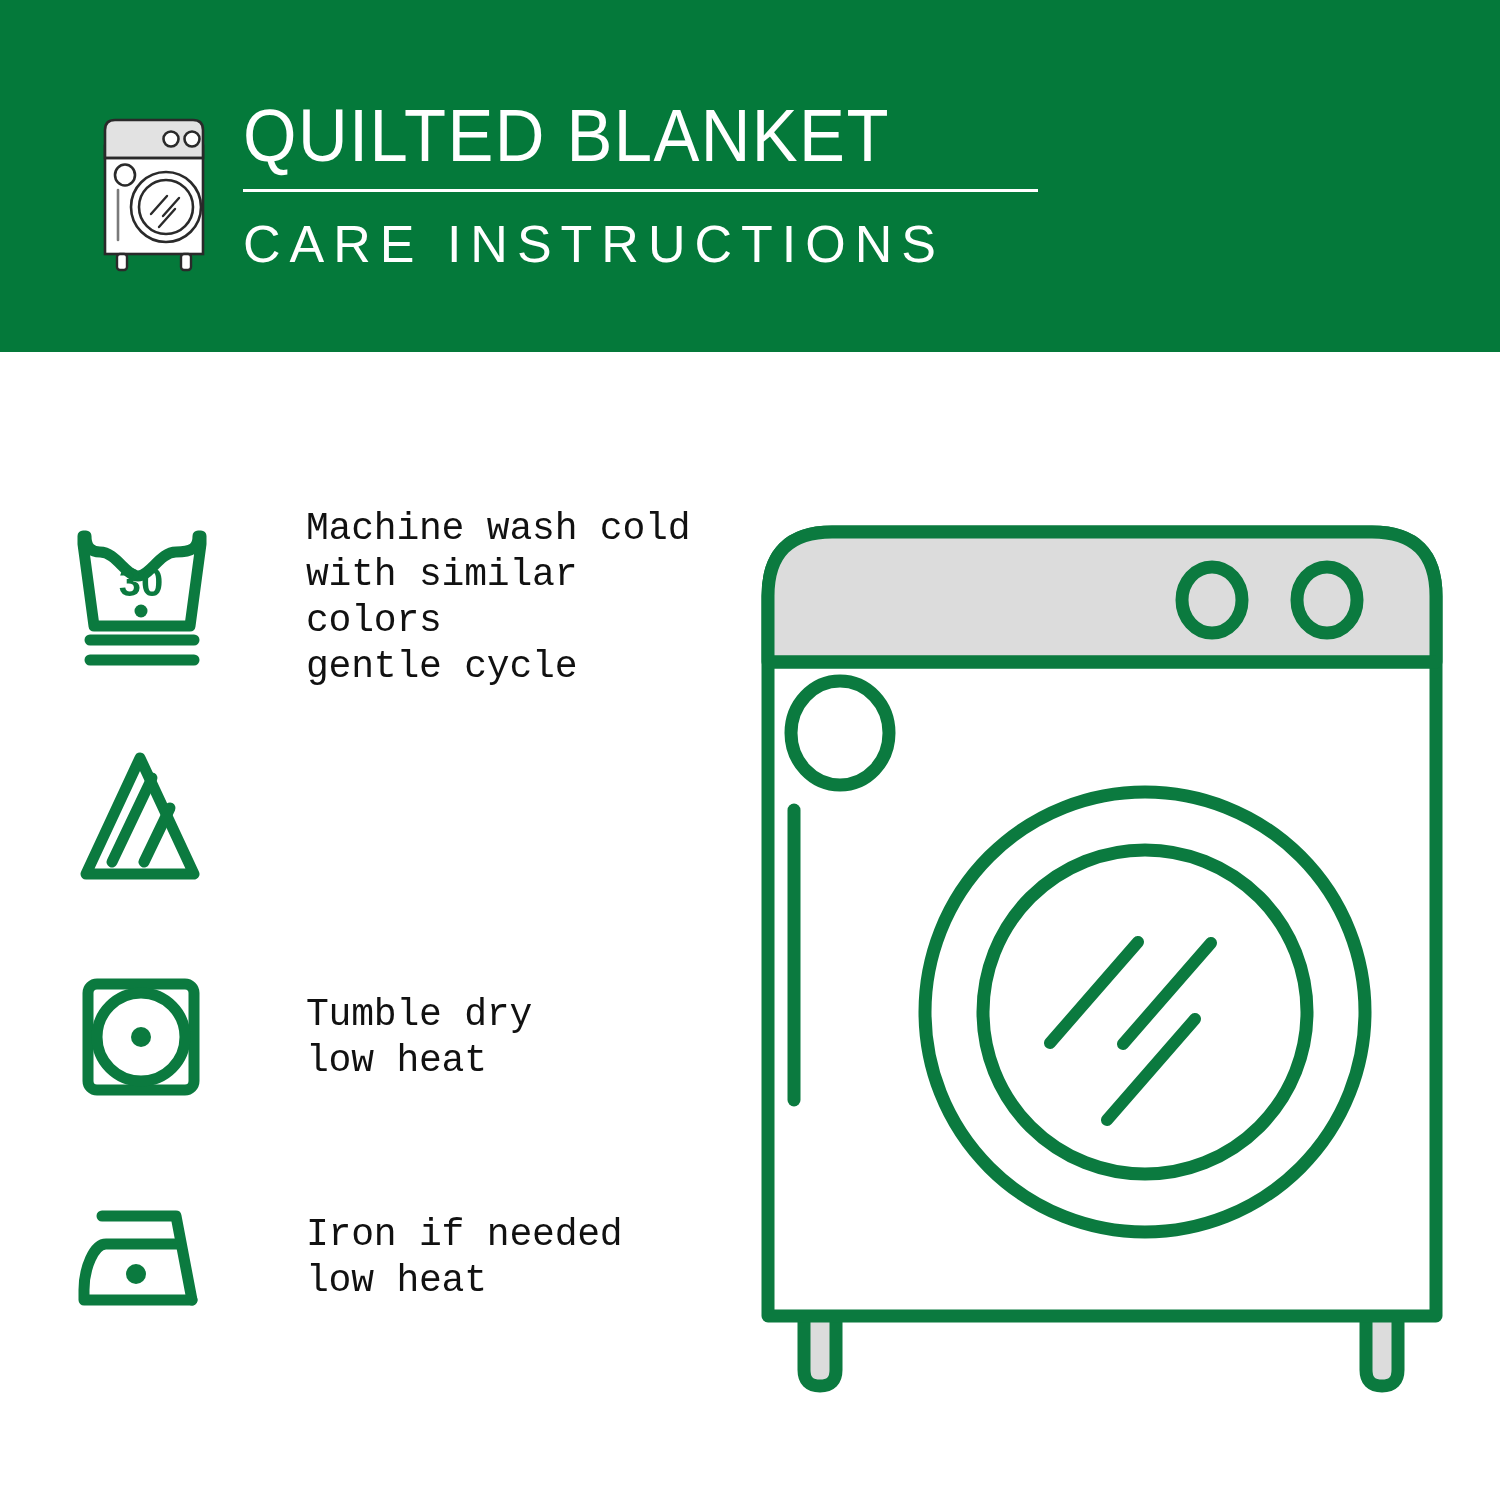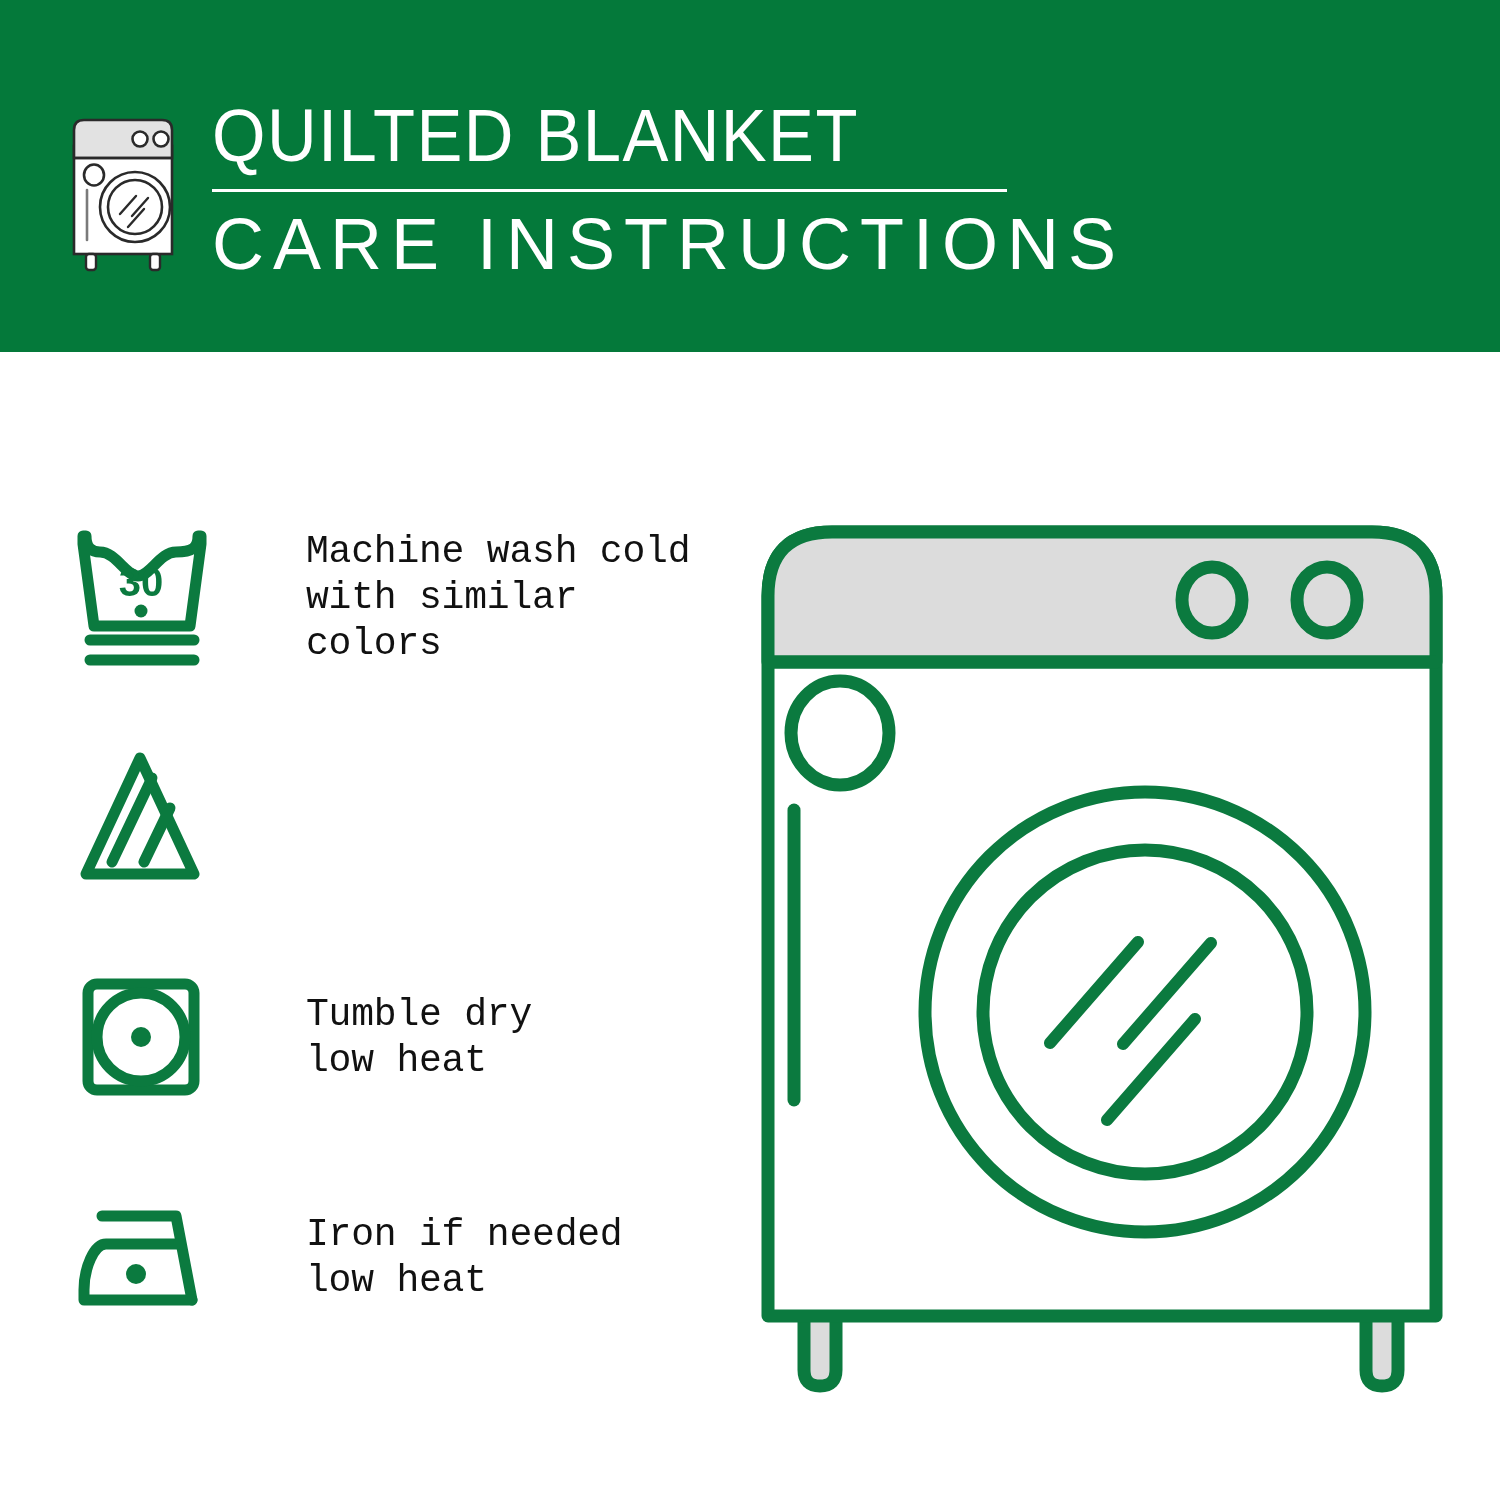--- a/index.html
+++ b/index.html
@@ -22,21 +22,21 @@
     top: 0;
     width: 1500px;
     height: 352px;
     background: #04793a;
     display: flex;
     align-items: flex-start;
   }
   .header-inner {
     display: flex;
     align-items: flex-start;
-    padding-left: 62px;
+    padding-left: 93px;
     padding-top: 96px;
   }
   .header-logo {
     width: 128px;
     height: 172px;
     flex: 0 0 auto;
     margin-top: 10px;
   }
   .header-text-block {
     margin-left: 22px;
@@ -56,21 +56,21 @@
   }
   .title-rule {
     height: 3px;
     background: #ffffff;
     width: 795px;
     margin-top: 13px;
     margin-bottom: 11px;
   }
   .title-sub {
     color: #ffffff;
-    font-size: 72px;
+    font-size: 52px;
     line-height: 82px;
     font-weight: 300;
     letter-spacing: 9px;
     white-space: nowrap;
     font-family: "Liberation Sans", sans-serif;
   }
 
   
   .body-area {
     position: absolute;
@@ -178,20 +178,21 @@
             <line x1="20" y1="122" x2="124" y2="122"></line>
             <line x1="20" y1="142" x2="124" y2="142"></line>
           </g>
           <text x="71" y="78" font-family="Liberation Sans, sans-serif" font-size="40" font-weight="700" fill="#0B7A3F" text-anchor="middle">30</text>
           <circle cx="71" cy="93" r="6.5" fill="#0B7A3F"></circle>
         </svg>
       </div>
       <div class="care-text">
         <div>Machine wash cold</div>
         <div>with similar colors</div>
+        <div>gentle cycle</div>
       </div>
     </div>
 
     <div class="care-row">
       <div class="care-symbol">
         <svg viewBox="0 0 170 160" width="170" height="160" xmlns="http://www.w3.org/2000/svg">
           <g fill="none" stroke="#0B7A3F" stroke-width="11" stroke-linecap="round" stroke-linejoin="round">
             <path d="M70 20 L124 136 L16 136 Z"></path>
             <line x1="42" y1="124" x2="82" y2="40"></line>
             <line x1="74" y1="124" x2="100" y2="70"></line>

